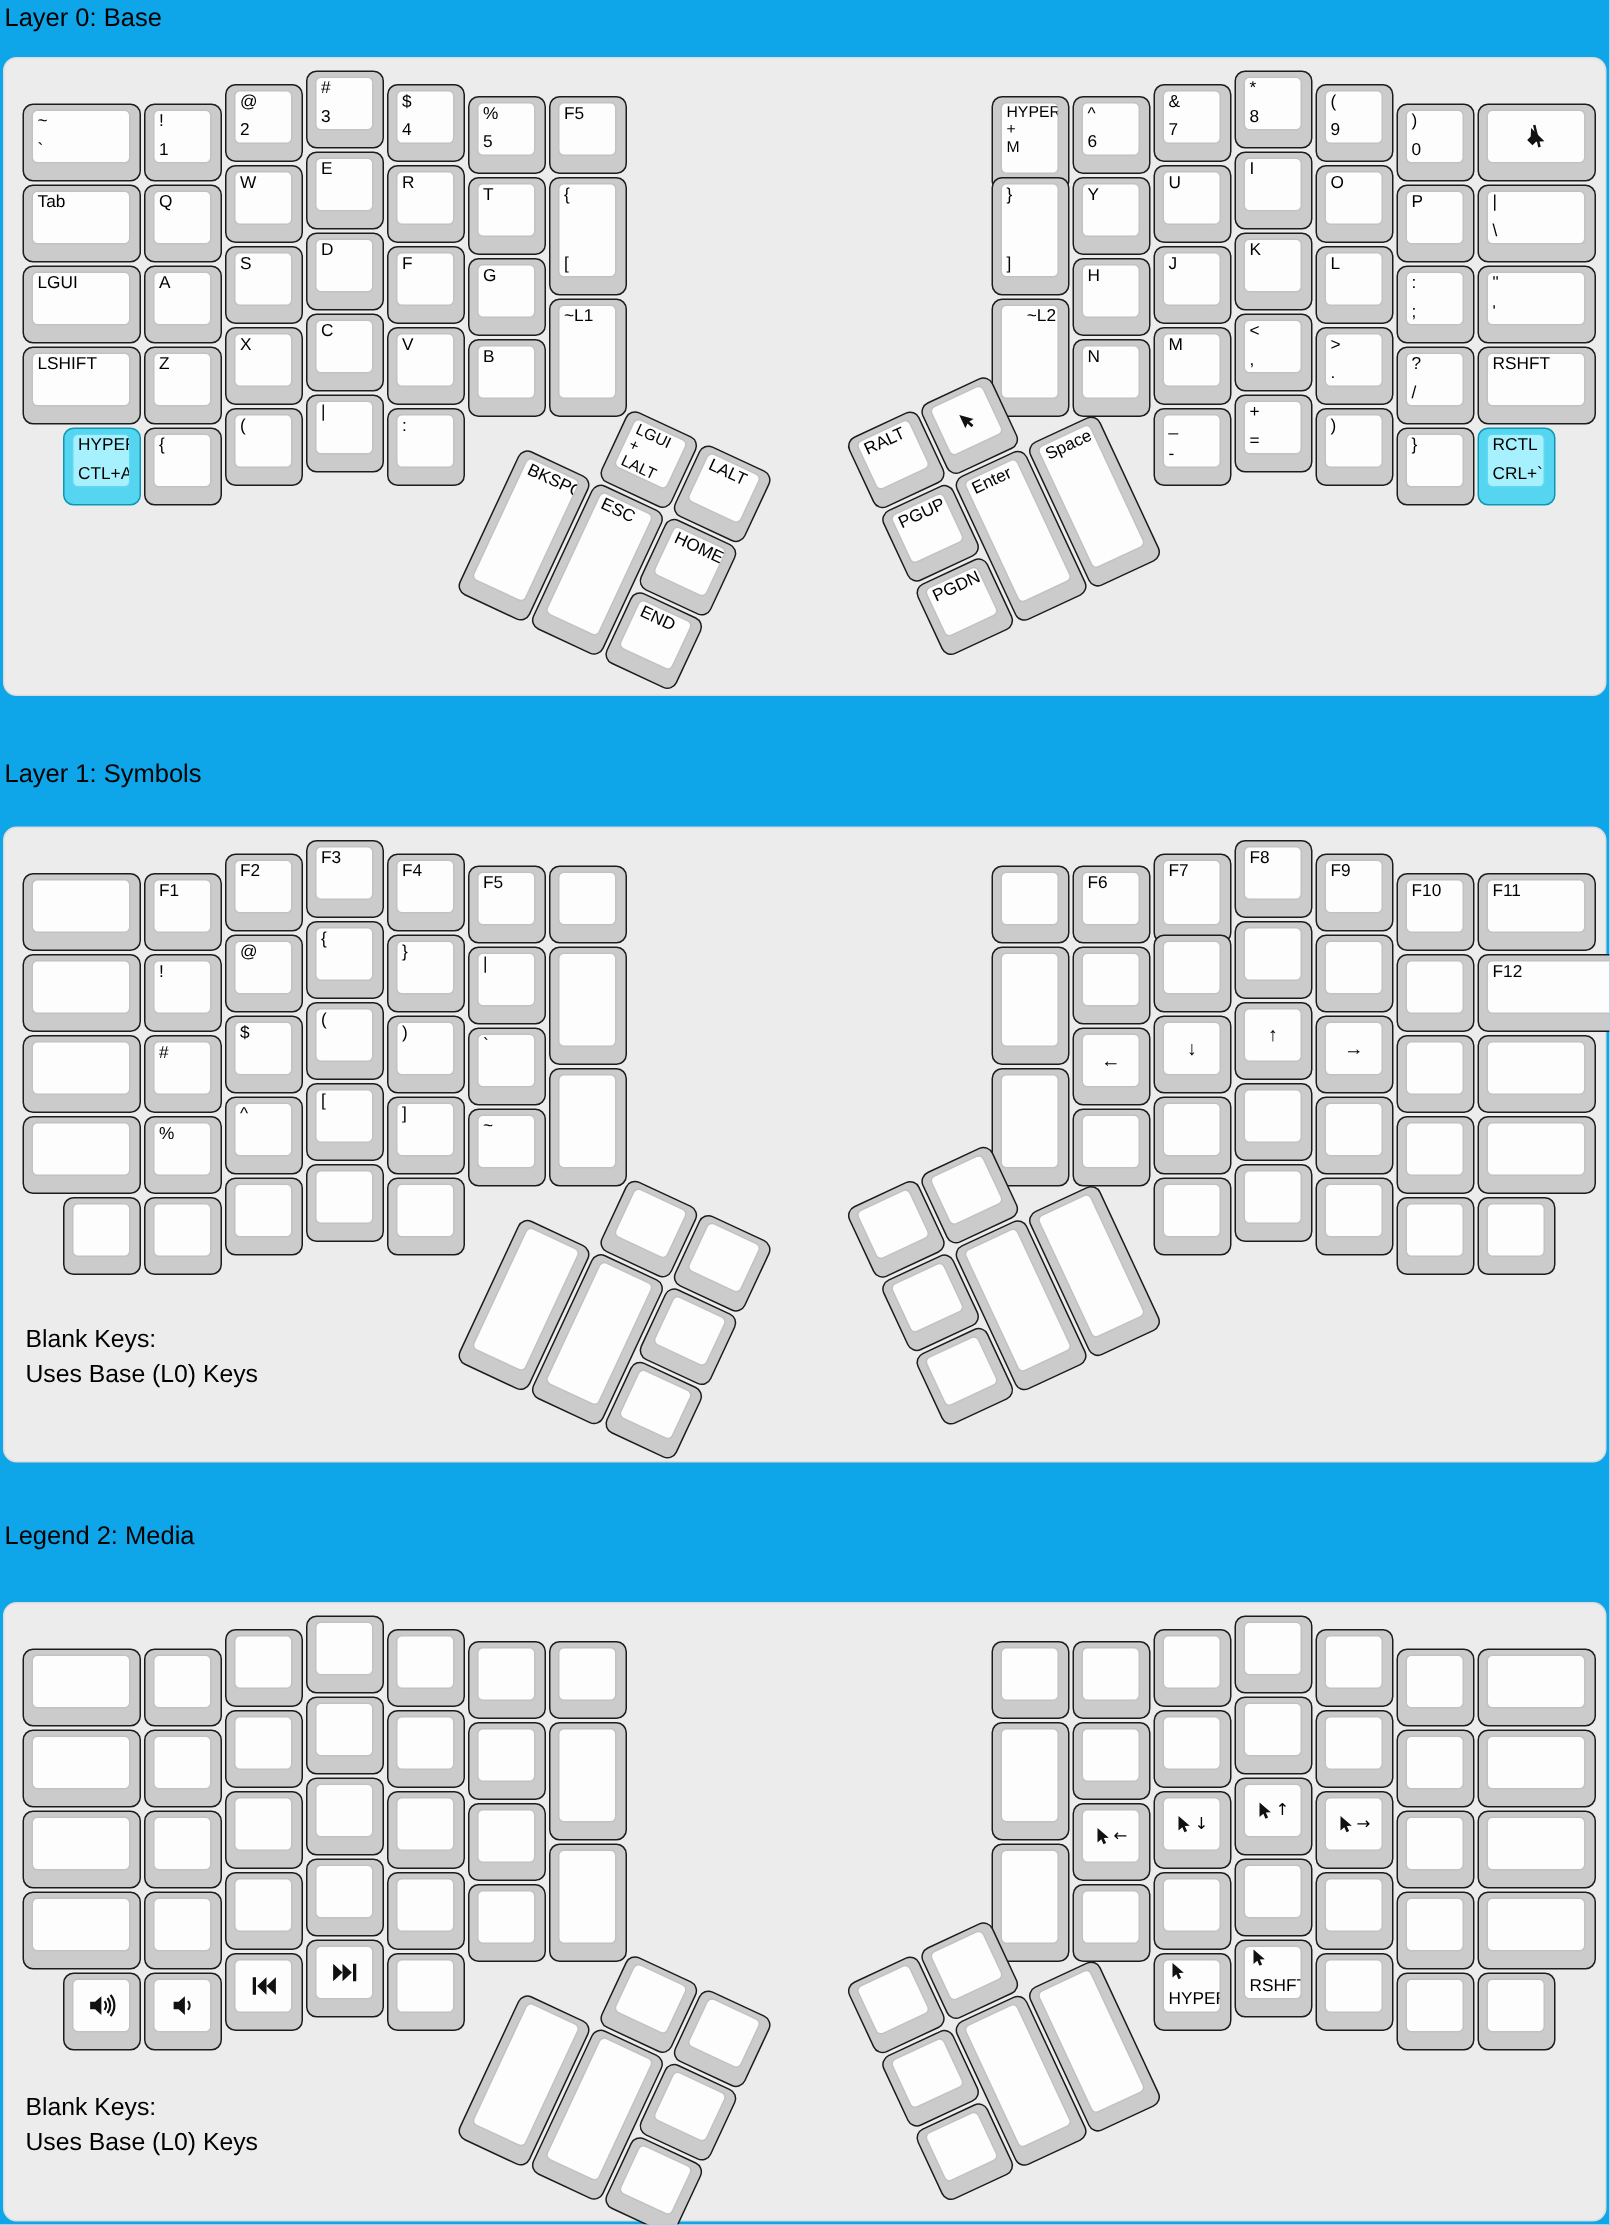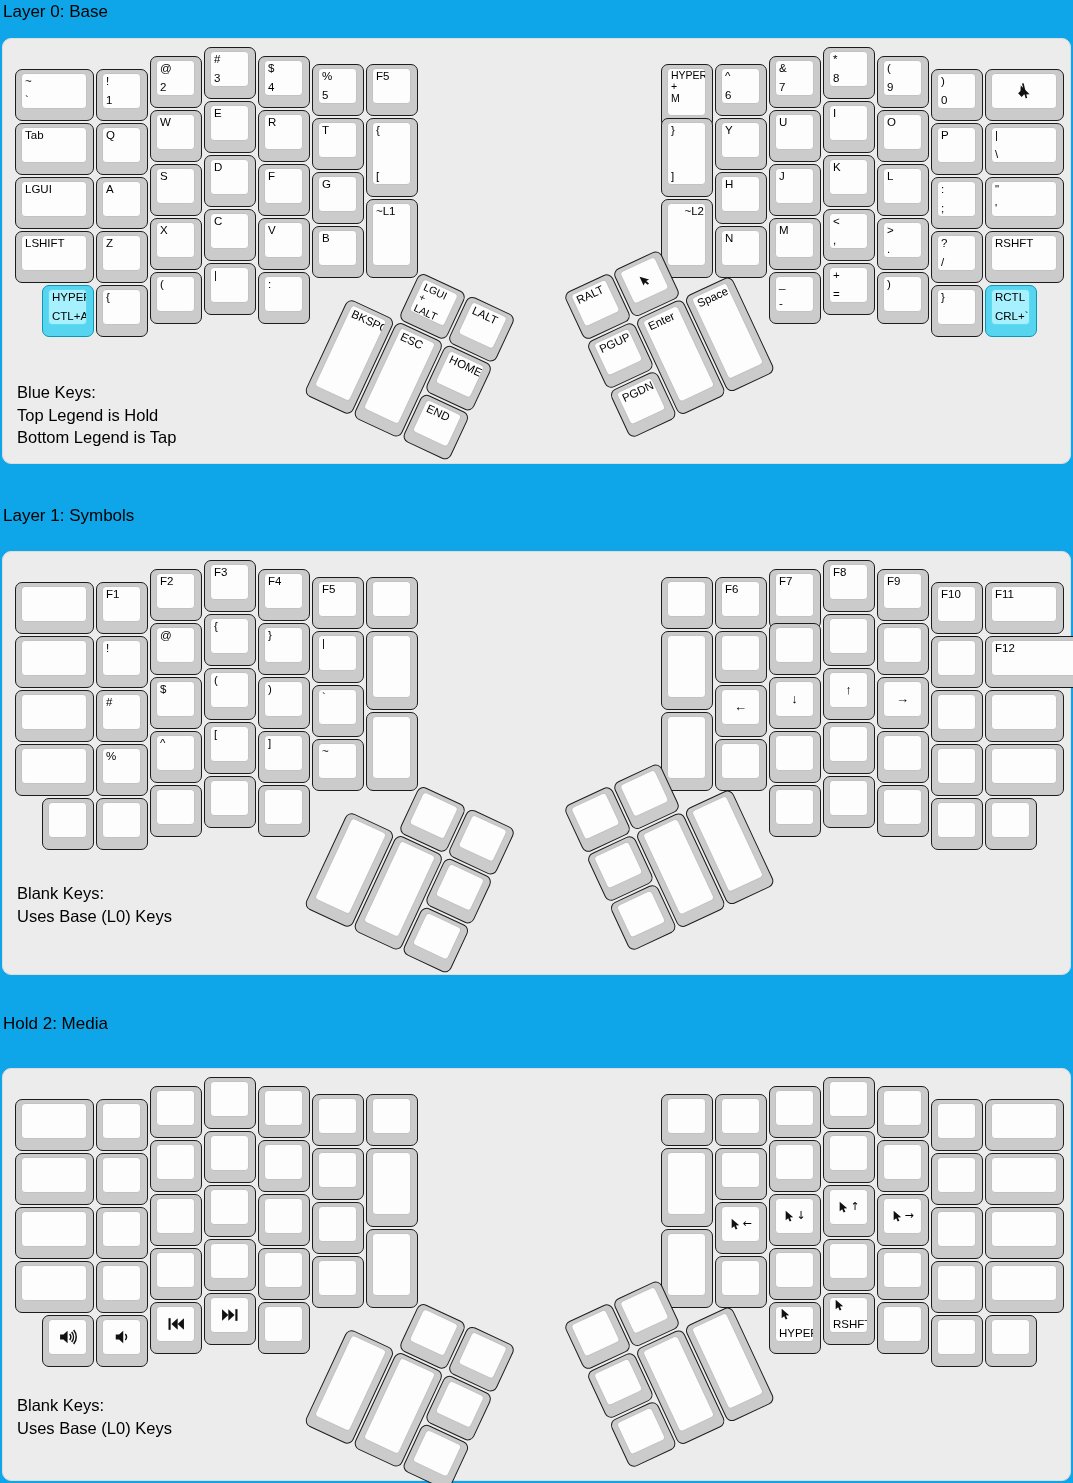--- a/index.html
+++ b/index.html
@@ -449,25 +449,20 @@
             <span class="lg">Space</span>
           </div>
         </div>
         <div class="key" style="left: 0px; top: 108px; width: 52px; height: 52px;">
           <div class="face">
             <span class="lg">PGDN</span>
           </div>
         </div>
       </div>
     </div>
-  <div class="note" style="left:17px;top:381px;">
-    <span>Blue Keys:</span>
-    <span>Top Legend is Hold</span>
-    <span>Bottom Legend is Tap</span>
-  </div>
 
   <div class="layer-title" style="top:506px;">Layer 1: Symbols</div>
   <div class="panel" id="panel1" style="top:551px;height:424px;">
       <div class="key" style="left: 12px; top: 30px; width: 79px; height: 52px;">
         <div class="face"></div>
       </div>
       <div class="key" style="left: 93px; top: 30px; width: 52px; height: 52px;">
         <div class="face">
           <span class="lg">F1</span>
         </div>
@@ -757,21 +752,21 @@
         <div class="key" style="left: 0px; top: 108px; width: 52px; height: 52px;">
           <div class="face"></div>
         </div>
       </div>
     </div>
   <div class="note" style="left:17px;top:882px;">
     <span>Blank Keys:</span>
     <span>Uses Base (L0) Keys</span>
   </div>
 
-  <div class="layer-title" style="top:1014px;">Hold 2: Media</div>
+  <div class="layer-title" style="top:1014px;">Legend 2: Media</div>
   <div class="panel" id="panel2" style="top:1068px;height:413px;">
       <div class="key" style="left: 12px; top: 30px; width: 79px; height: 52px;">
         <div class="face"></div>
       </div>
       <div class="key" style="left: 93px; top: 30px; width: 52px; height: 52px;">
         <div class="face"></div>
       </div>
       <div class="key" style="left: 147px; top: 17px; width: 52px; height: 52px;">
         <div class="face"></div>
       </div>

